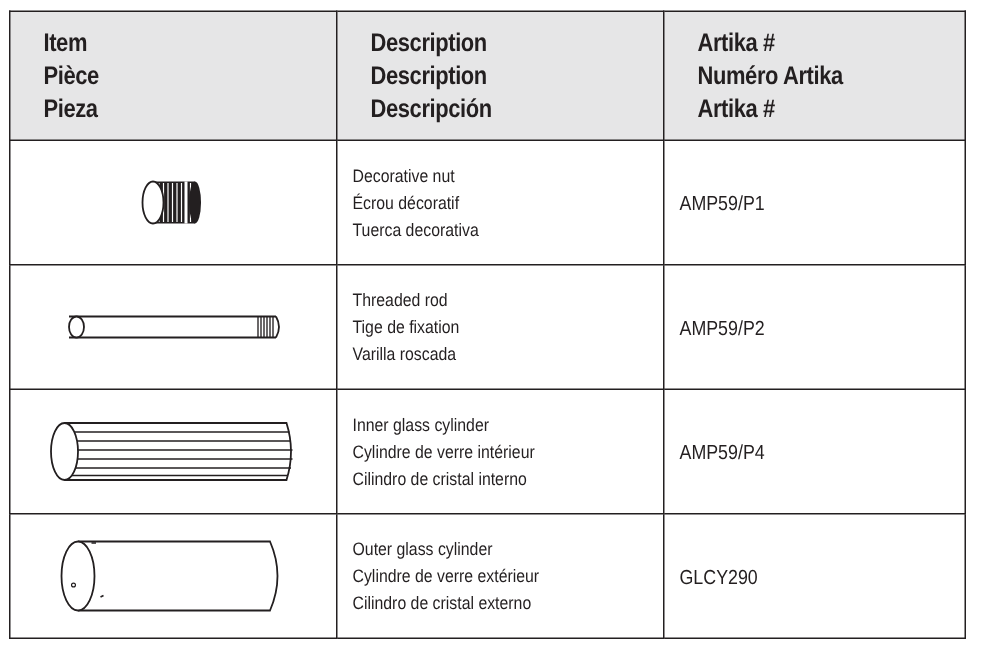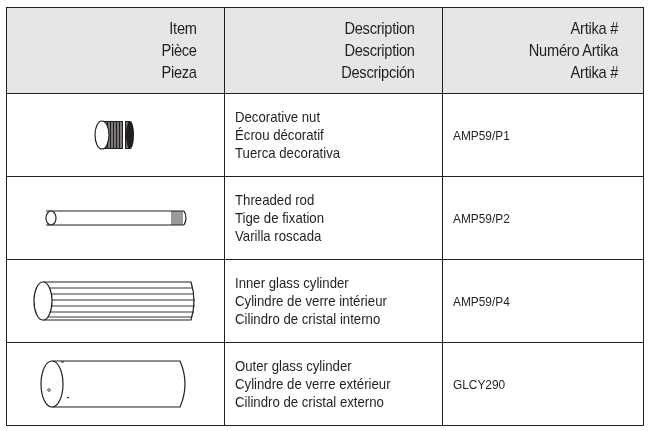--- a/index.html
+++ b/index.html
@@ -7,33 +7,33 @@
          font-family: "Liberation Sans", "DejaVu Sans", sans-serif; color: #231f20; }
   .parts-table {
     position: absolute; left: 6px; top: 7px;
     width: 637px; height: 416px;
     border-collapse: collapse; table-layout: fixed;
   }
   .parts-table td, .parts-table th {
     border: 1.5px solid #231f20; padding: 0; vertical-align: middle;
   }
   .parts-table thead th {
-    background: #e6e6e7; text-align: right; height: 85px;
-    font-weight: normal; font-size: 17px; line-height: 22px;
+    background: #e6e6e7; text-align: left; height: 85px;
+    font-weight: bold; font-size: 17px; line-height: 22px;
     padding-left: 22px; letter-spacing: -0.3px;
     transform-origin: left center;
   }
   .parts-table thead th .line { display: block; transform: scaleX(0.86); transform-origin: left center; white-space: nowrap; }
   .col-item { width: 218px; }
   .col-desc { width: 218px; }
   .col-num  { width: 201px; }
   .row td { height: 82px; }
   .img-cell { text-align: center; }
   .img-cell svg { display: block; margin: 0 auto; }
-  .desc-cell { padding-left: 10px !important; font-size: 15px; line-height: 18px; }
+  .desc-cell { padding-left: 10px !important; font-size: 12px; line-height: 18px; }
   .desc-cell .line { display: block; white-space: nowrap; transform: scaleX(0.88); transform-origin: left center; }
   .num-cell { padding-left: 10px !important; font-size: 13.5px; margin-left: 31px; }
   .num-cell span { display: inline-block; transform: scaleX(0.88); transform-origin: left center; white-space: nowrap; }
 </style>
 </head>
 <body>
 
 <table class="parts-table">
   <colgroup>
     <col class="col-item">

